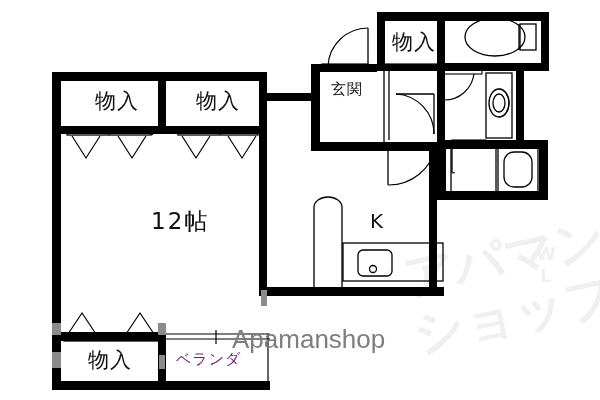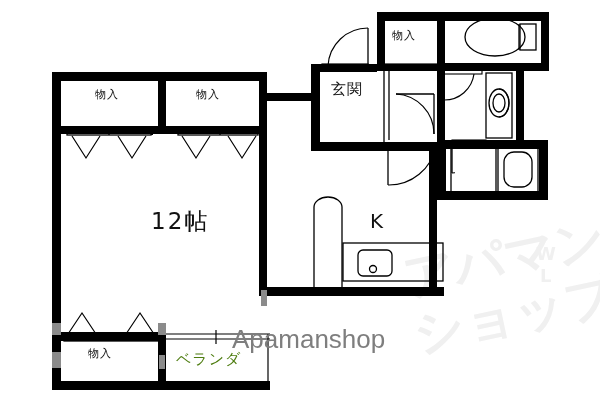--- a/index.html
+++ b/index.html
@@ -22,37 +22,37 @@
   }
   .room-label {
     position: absolute;
     font-family: "DejaVu Sans", sans-serif;
     color: #111111;
     white-space: nowrap;
     pointer-events: none;
     letter-spacing: 1px;
   }
   .lbl-closet {
-    font-size: 11px;
+    font-size: 21px;
   }
   .lbl-main {
     font-size: 23px;
     font-weight: normal;
     letter-spacing: 2px;
   }
   .lbl-k {
     font-size: 20px;
     letter-spacing: 0;
   }
   .lbl-genkan {
     font-size: 15px;
   }
   .lbl-veranda {
     font-size: 15px;
-    color: #4d7c0f;
+    color: #701a75;
   }
 </style>
 </head>
 <body>
 
 <div id="floorplan-root">
 
   <svg id="plan-svg" width="600" height="400" viewBox="0 0 600 400">
 
     <rect x="0" y="0" width="600" height="400" fill="#ffffff"></rect>

